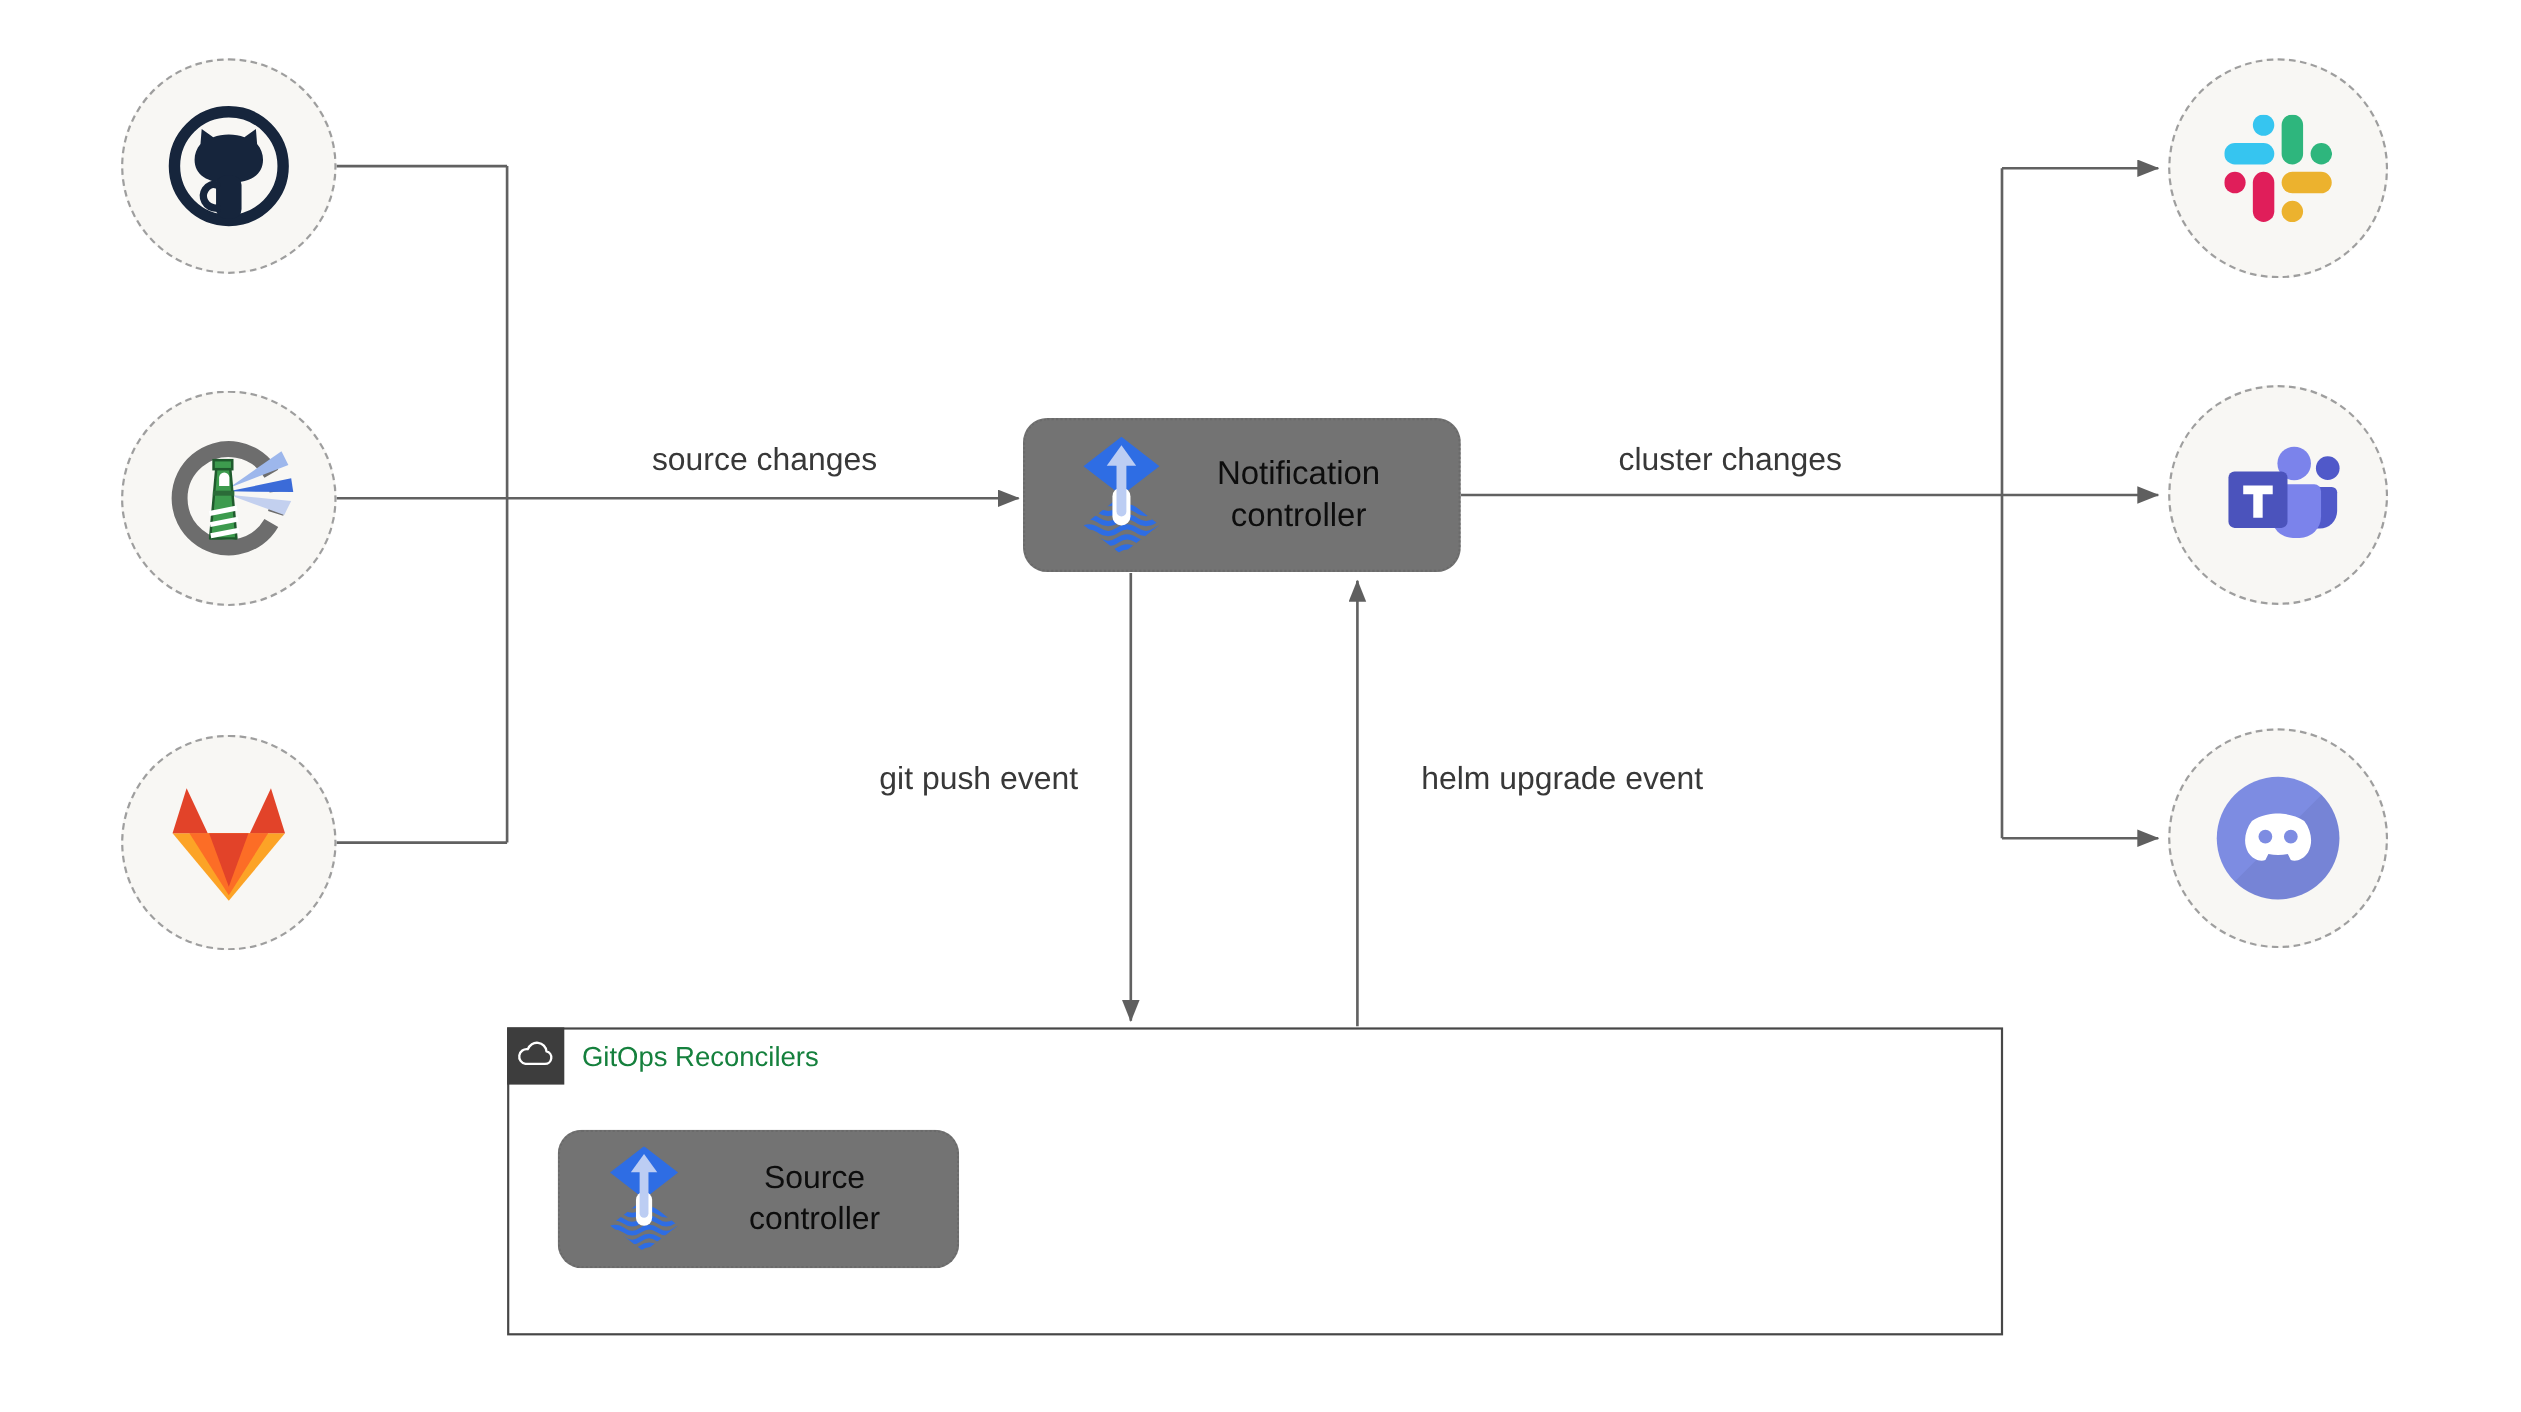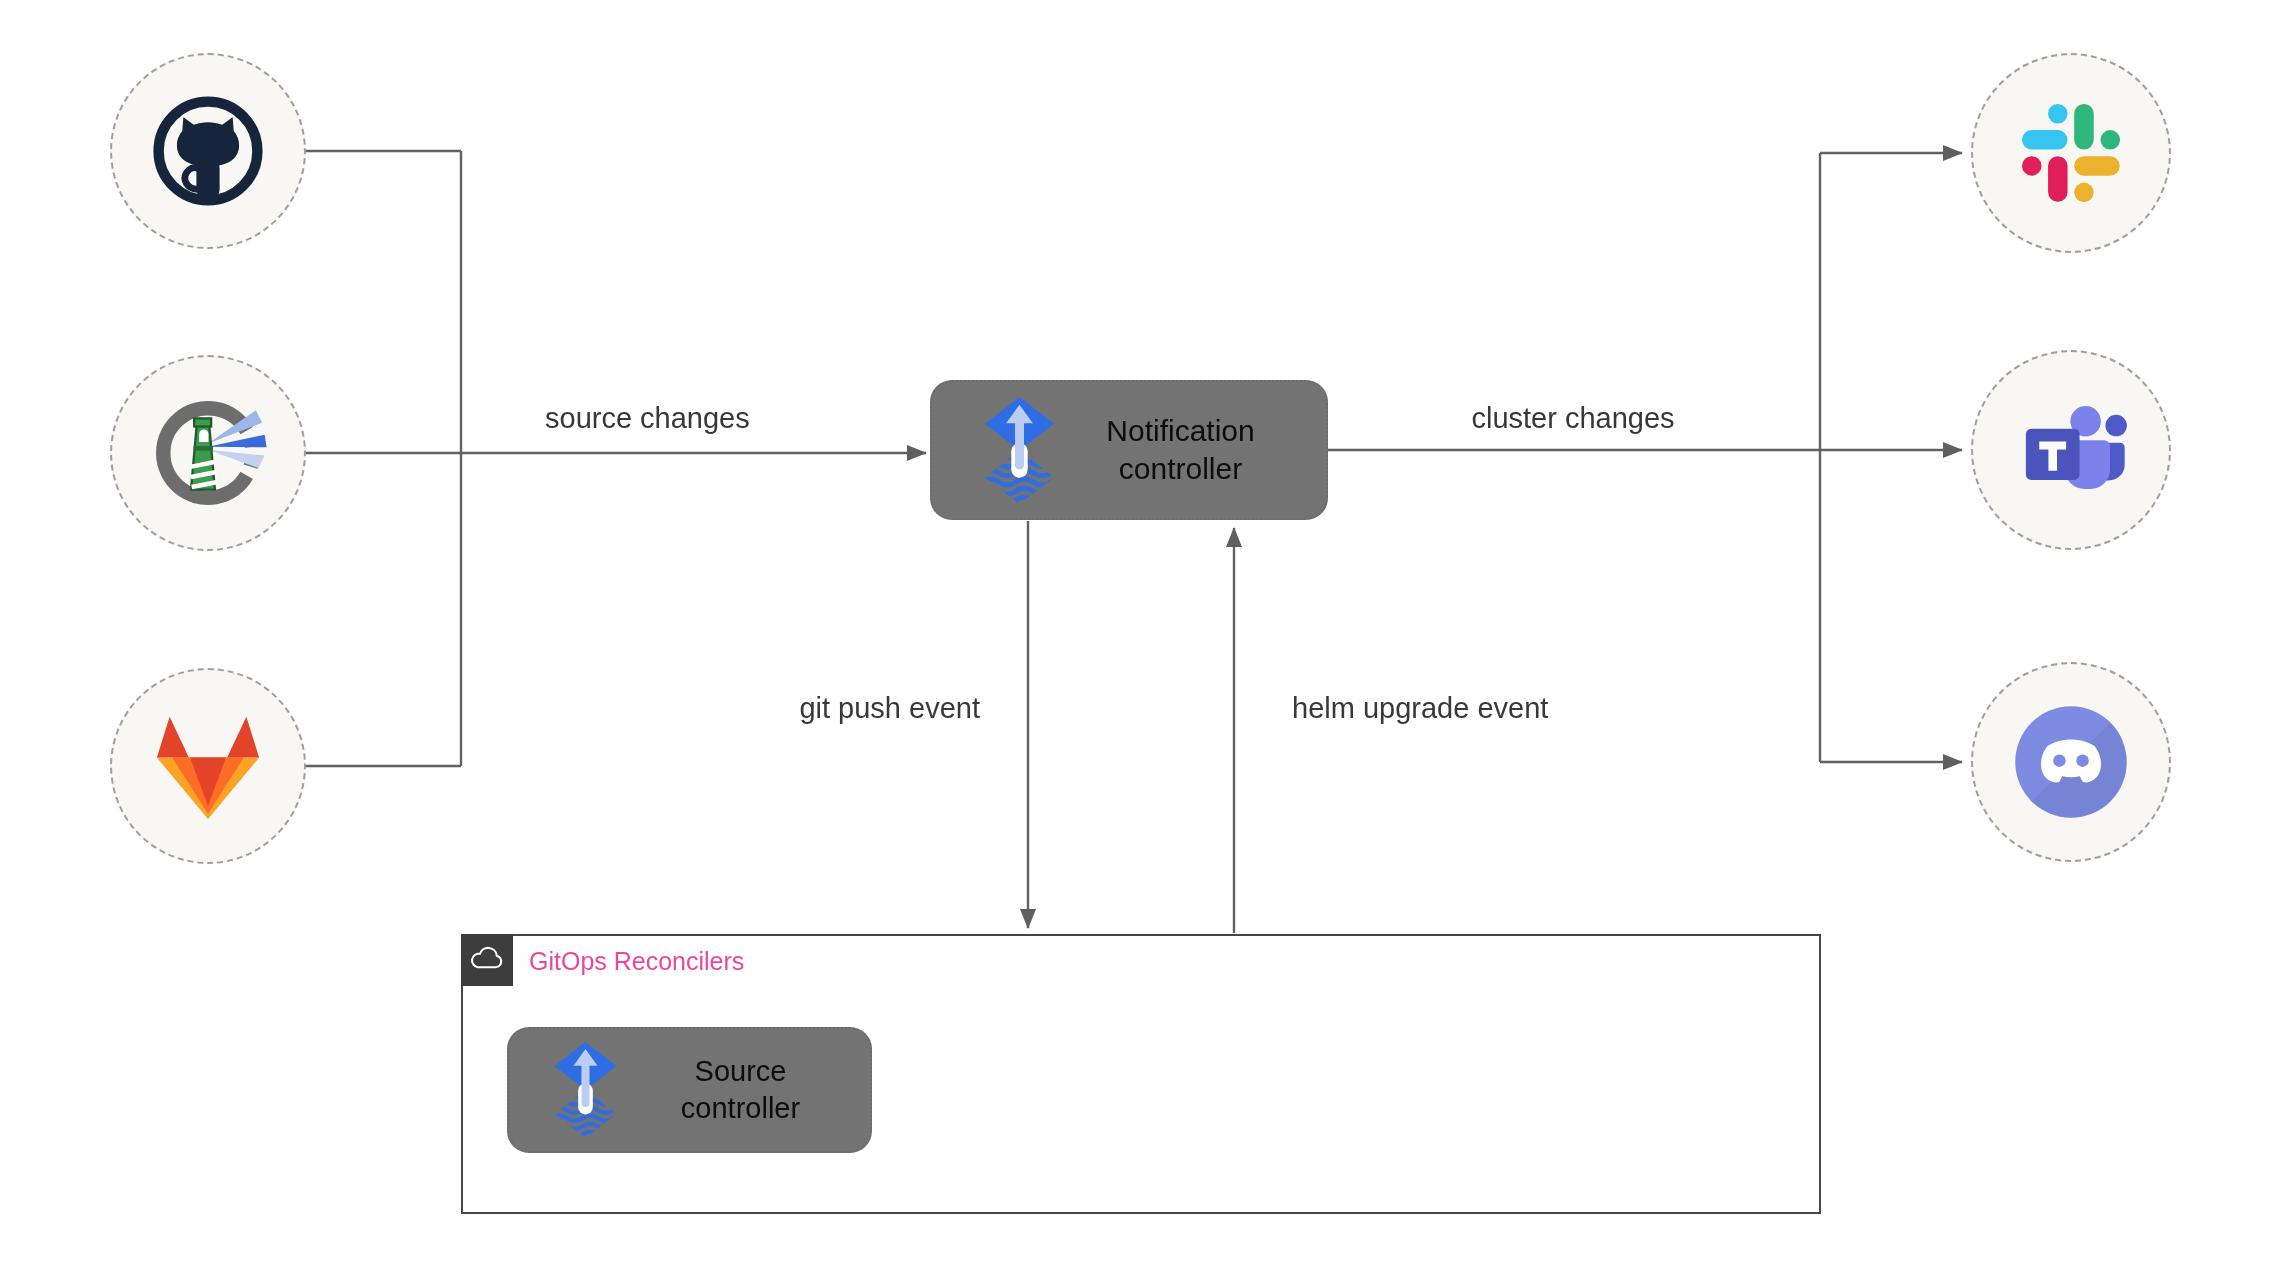--- a/index.html
+++ b/index.html
@@ -9,21 +9,21 @@
   .node-circle{position:absolute;border-radius:50%;background:#f8f7f4;border:2px dashed #9e9e9e;
          display:flex;align-items:center;justify-content:center;box-sizing:border-box}
   .ctrl-box{position:absolute;background:#737373;border:2.5px dotted #6a6a6a;border-radius:22px;
          display:flex;align-items:center;justify-content:center;box-sizing:border-box;gap:30px}
   .ctrl-label{font-size:30px;color:#0d0d0d;text-align:center;line-height:1.27;width:190px}
   .ctrl-label.small{font-size:29px;width:172px}
   .edge-label{position:absolute;font-size:29px;color:#383838;white-space:nowrap}
   .group-box{position:absolute;background:#ffffff;border:2px solid #474747;box-sizing:border-box}
   .group-badge{position:absolute;width:52px;height:52px;background:#3d3d3d;
          display:flex;align-items:center;justify-content:center}
-  .group-title{position:absolute;font-size:25px;color:#ec4899;white-space:nowrap}
+  .group-title{position:absolute;font-size:25px;color:#15803d;white-space:nowrap}
 </style>
 </head>
 <body>
 
 <div class="stage">
 
   <svg width="0" height="0" style="position:absolute" aria-hidden="true">
     <defs>
       <clipPath id="wave-clip">
           <polygon points="42,62 82,93 42,124 2,93"></polygon>
@@ -170,21 +170,21 @@
       </svg>
   </div>
 
   <div class="ctrl-box" style="left:930px;top:380px;width:398px;height:140px">
     <svg width="73" height="107">
         <use href="#flux-logo"></use>
       </svg>
     <div class="ctrl-label">Notification controller</div>
   </div>
 
-  <div class="edge-label" style="left:545px;top:402px;width:300px;">source changes</div>
+  <div class="edge-label" style="left:545px;top:402px;width:300px;text-align:center">source changes</div>
   <div class="edge-label" style="left:1423px;top:402px;width:300px;text-align:center">cluster changes</div>
   <div class="edge-label" style="left:680px;top:692px;width:300px;text-align:right">git push event</div>
   <div class="edge-label" style="left:1292px;top:692px">helm upgrade event</div>
 
   <div class="group-box" style="left:461px;top:934px;width:1360px;height:280px"></div>
   <div class="group-badge" style="left:461px;top:934px">
     <svg width="44" height="44">
         <use href="#cloud-glyph"></use>
       </svg>
   </div>

